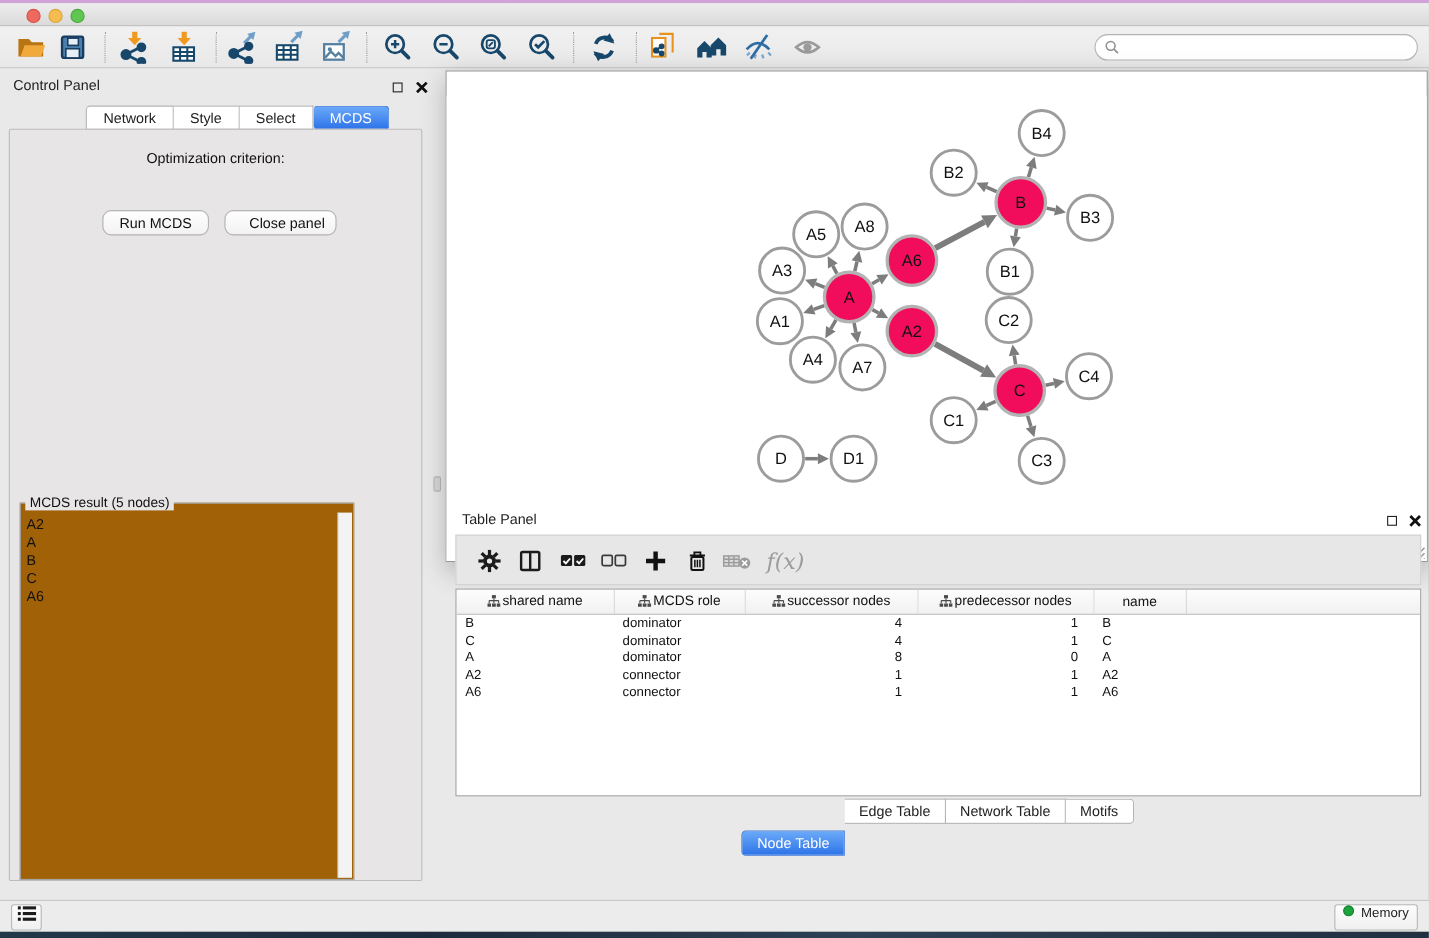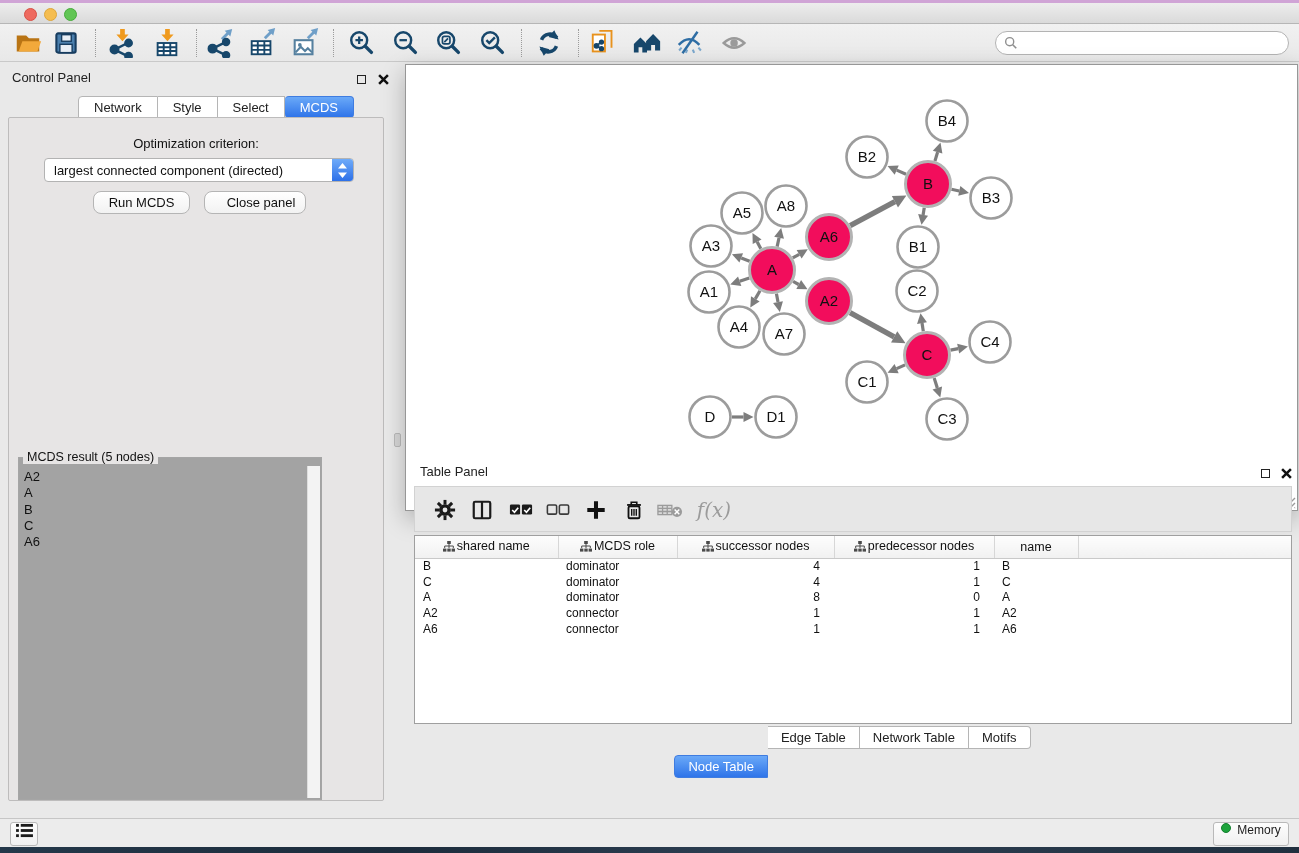--- a/index.html
+++ b/index.html
@@ -30,21 +30,21 @@
   .ctab { height:22px; padding:0 15px; background:#fff; border:1px solid #b5b5b5; border-left:none; display:flex; align-items:center; font-size:13px; color:#222; }
   .ctab:first-child { border-left:1px solid #b5b5b5; border-radius:4px 0 0 0; }
   .ctab.active { background:linear-gradient(#6aa9f8,#2f74e9); color:#fff; border-color:#3f7ce0; border-radius:4px; }
   .cp-content { position:absolute; left:8px; top:117px; width:376px; height:684px; background:#e7e5e5; border:1px solid #bdbcbc; border-radius:2px; }
   .opt-label { position:absolute; left:0; width:100%; top:18px; text-align:center; font-size:13px; color:#111; }
   .dropdown { position:absolute; left:35px; top:40px; width:310px; height:24px; background:#fff; border:1px solid #b3b3b3; border-radius:4px; display:flex; align-items:center; }
   .dropdown .val { flex:1; padding-left:9px; font-size:13px; color:#111; white-space:nowrap; overflow:hidden; }
   .stepper { width:21px; height:22px; margin-right:0px; border-radius:0 3px 3px 0; background:linear-gradient(#6fabf9,#2d70e8); position:relative; }
   .stepper svg { position:absolute; left:4px; top:3px; }
   .btn { position:absolute; height:23px; background:linear-gradient(#ffffff,#f2f2f2); border:1px solid #b5b5b5; border-radius:8px; font-size:13px; color:#111; display:flex; align-items:center; justify-content:center; }
-  .fieldset { position:absolute; left:9px; top:339px; width:304px; height:343px; border:1px solid #a5a5a5; background:#a3a3a3; }
+  .fieldset { position:absolute; left:9px; top:339px; width:304px; height:343px; border:1px solid #a5a5a5; background:#a16207; }
   .fieldset .legend { position:absolute; top:-8px; left:4px; background:#e7e5e5; padding:0 4px; font-size:12.5px; color:#111; }
   .result-list { position:absolute; left:1px; top:8px; right:15px; bottom:1px; overflow:hidden; padding:3px 0 0 4px; }
   .result-item { font-size:13px; line-height:16.3px; color:#111; }
   .result-scroll { position:absolute; right:1px; top:8px; bottom:1px; width:13px; background:#f3f3f3; border-left:1px solid #dedede; }
 
   
   .netwin { position:absolute; left:405px; top:64px; width:893px; height:447px; background:#fff; border:1px solid #979797; box-shadow:0 8px 22px rgba(0,0,0,0.25); }
   .netwin .wtitle { position:absolute; left:0; top:0; right:0; height:22px; background:linear-gradient(#ececec,#d6d6d6); border-bottom:1px solid #ababab; }
   .netwin .wtitle .title { position:absolute; left:0; right:0; top:3px; text-align:center; font-size:13px; color:#333; }
   .netwin .light { top:4px; }
@@ -252,29 +252,20 @@
       </svg>
   </div>
   <div class="cp-tabs">
     <div class="ctab">Network</div>
     <div class="ctab">Style</div>
     <div class="ctab">Select</div>
     <div class="ctab active">MCDS</div>
   </div>
   <div class="cp-content">
     <div class="opt-label">Optimization criterion:</div>
-    <div class="dropdown">
-      <span class="val">largest connected component (directed)</span>
-      <span class="stepper">
-        <svg width="13" height="17" viewBox="0 0 13 17">
-          <path d="M6.5 1 L11 6.5 H2 z" fill="#fff"></path>
-          <path d="M6.5 16 L2 10.5 H11 z" fill="#fff"></path>
-        </svg>
-      </span>
-    </div>
     <div class="btn" style="left:84px; top:73px; width:97px;">Run MCDS</div>
     <div class="btn" style="left:195px; top:73px; width:102px;padding-left:12px;">Close panel</div>
     <div class="fieldset">
       <span class="legend">MCDS result (5 nodes)</span>
       <div class="result-list">
           <div class="result-item">A2</div>
           <div class="result-item">A</div>
           <div class="result-item">B</div>
           <div class="result-item">C</div>
           <div class="result-item">A6</div>

